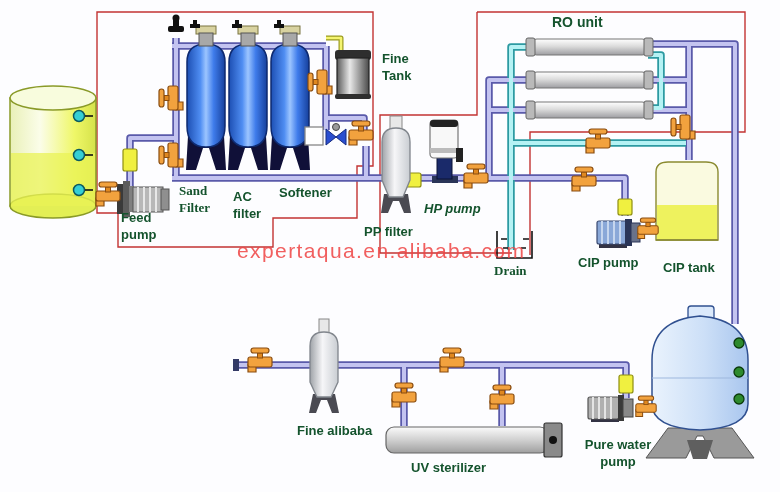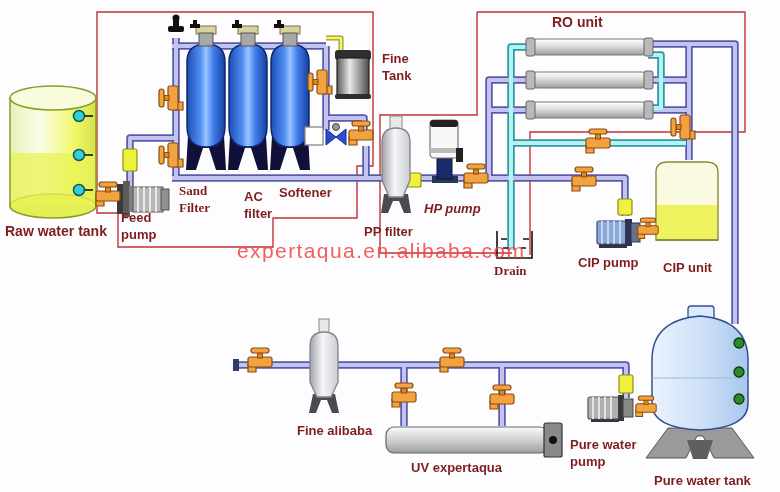--- a/index.html
+++ b/index.html
@@ -1,22 +1,22 @@
 <!DOCTYPE html>
 <html><head>
 <meta charset="utf-8">
 <style>
   html,body{margin:0;padding:0;background:#ffffff;}
   .stage{position:relative;width:780px;height:492px;background:#fdfdff;overflow:hidden;
          font-family:"Liberation Sans",sans-serif;}
   .stage svg{position:absolute;left:0;top:0;z-index:1;}
   .lbl{position:absolute;z-index:6;font-weight:bold;font-size:13px;line-height:1.3;
-       color:#7f1d1d;white-space:pre-line;}
+       color:#14532d;white-space:pre-line;}
   .lbl.big{font-size:14px;}
-  .lbl.center{text-align:left;}
+  .lbl.center{text-align:center;}
   .wm{position:absolute;left:237px;top:233px;z-index:5;font-size:21px;letter-spacing:1.4px;
       color:#ef4444;opacity:.85;white-space:nowrap;margin-top:6px;}
 </style>
 </head>
 <body>
 
 <div class="stage">
 
 <svg width="780" height="492" viewBox="0 0 780 492">
   <defs>
@@ -306,35 +306,33 @@
     <use href="#vh" transform="translate(260,362)"></use>
     <use href="#vh" transform="translate(452,362)"></use>
     <use href="#vh" transform="translate(404,397)"></use>
     <use href="#vh" transform="translate(502,399)"></use>
     <use href="#vh" transform="translate(646,408) scale(0.85)"></use>
   </g>
 </svg>
 
 <div class="wm">expertaqua.en.alibaba.com</div>
 
-<div class="lbl big" style="left:5px;top:222px;">Raw water tank</div>
 <div class="lbl" style="left:121px;top:210px;">Feed
 pump</div>
 <div class="lbl" style="left:179px;top:183px;font-family:Liberation Serif, serif;">Sand
 Filter</div>
-<div class="lbl" style="left:244px;top:189px;">AC
+<div class="lbl" style="left:233px;top:189px;">AC
 filter</div>
 <div class="lbl" style="left:279px;top:185px;">Softener</div>
 <div class="lbl" style="left:382px;top:51px;">Fine
 Tank</div>
 <div class="lbl" style="left:364px;top:224px;">PP filter</div>
 <div class="lbl" style="left:424px;top:201px;font-style:italic;">HP pump</div>
 <div class="lbl big" style="left:552px;top:13px;">RO unit</div>
 <div class="lbl" style="left:494px;top:263px;font-family:Liberation Serif, serif;">Drain</div>
 <div class="lbl" style="left:578px;top:255px;">CIP pump</div>
-<div class="lbl" style="left:663px;top:260px;">CIP unit</div>
+<div class="lbl" style="left:663px;top:260px;">CIP tank</div>
 <div class="lbl" style="left:297px;top:423px;">Fine alibaba</div>
-<div class="lbl" style="left:411px;top:460px;">UV expertaqua</div>
+<div class="lbl" style="left:411px;top:460px;">UV sterilizer</div>
 <div class="lbl center" style="left:570px;top:437px;width:96px;">Pure water
 pump</div>
-<div class="lbl" style="left:654px;top:473px;">Pure water tank</div>
 
 </div>
 
 </body></html>

